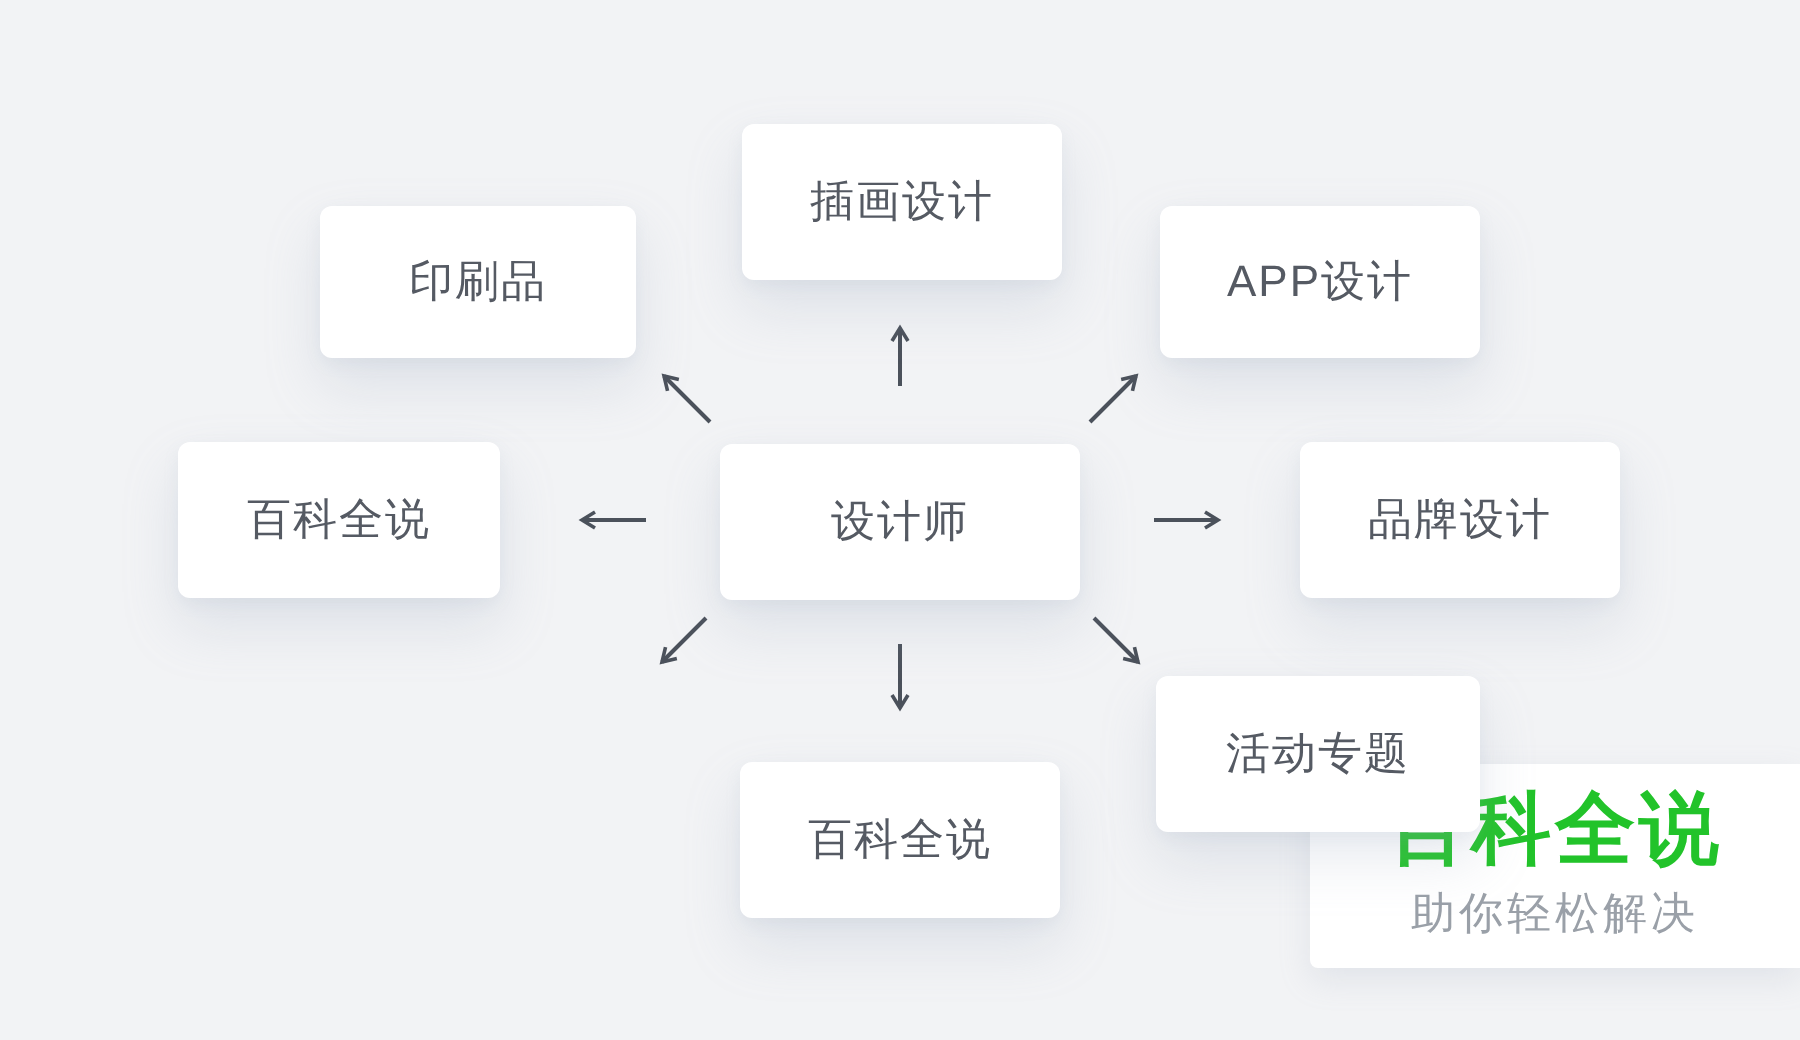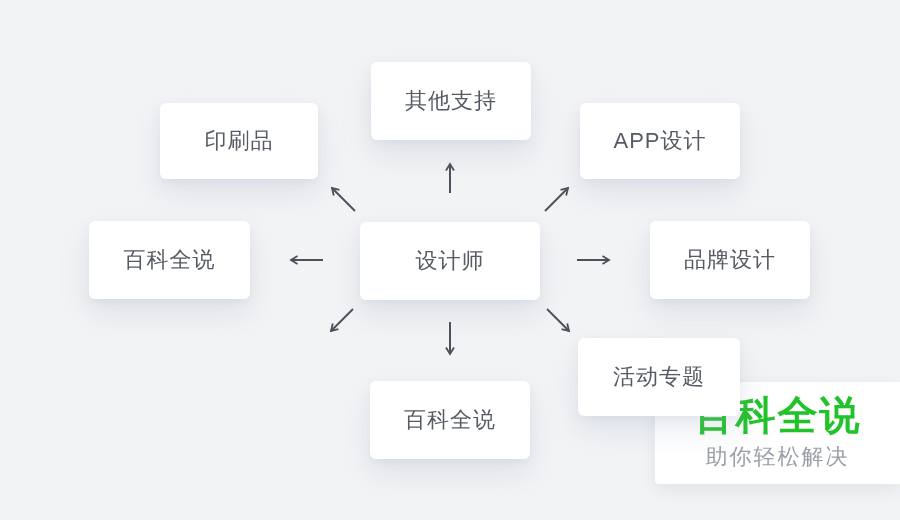--- a/index.html
+++ b/index.html
@@ -76,21 +76,21 @@
       <line x1="547" y1="309" x2="569" y2="331" marker-end="url(#arw)"></line>
       <line x1="450" y1="322" x2="450" y2="354" marker-end="url(#arw)"></line>
     </g>
   </svg>
 
   <div class="card n-center">
     <span>设计师</span>
   </div>
 
   <div class="card n-other">
-    <span>其他支持</span>
+    <span>插画设计</span>
   </div>
 
   <div class="card n-print">
     <span>印刷品</span>
   </div>
 
   <div class="card n-app">
     <span>APP设计</span>
   </div>
 

